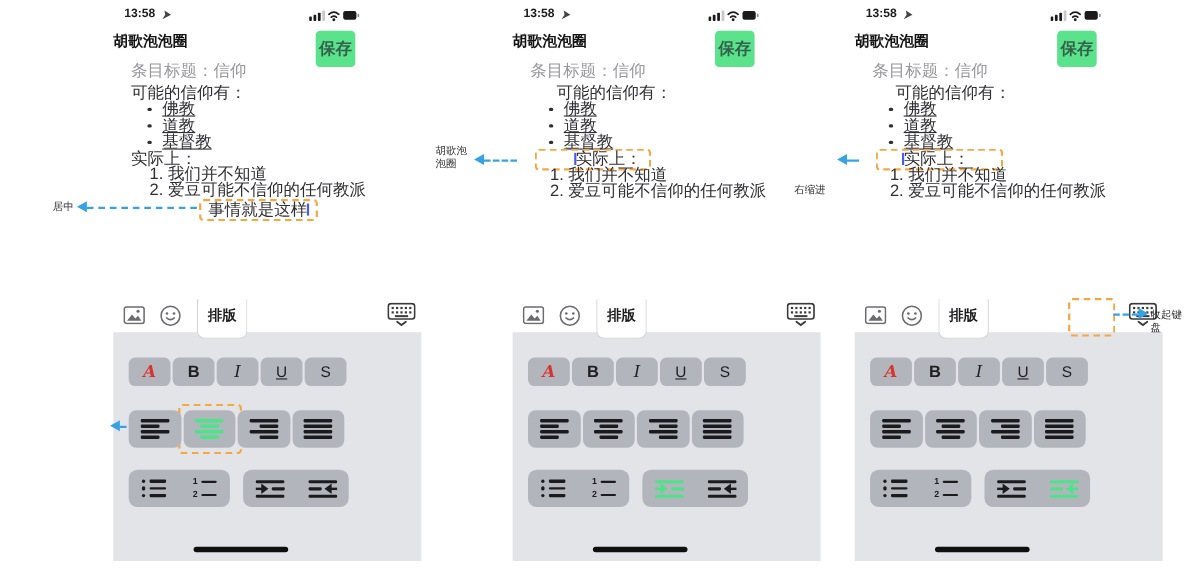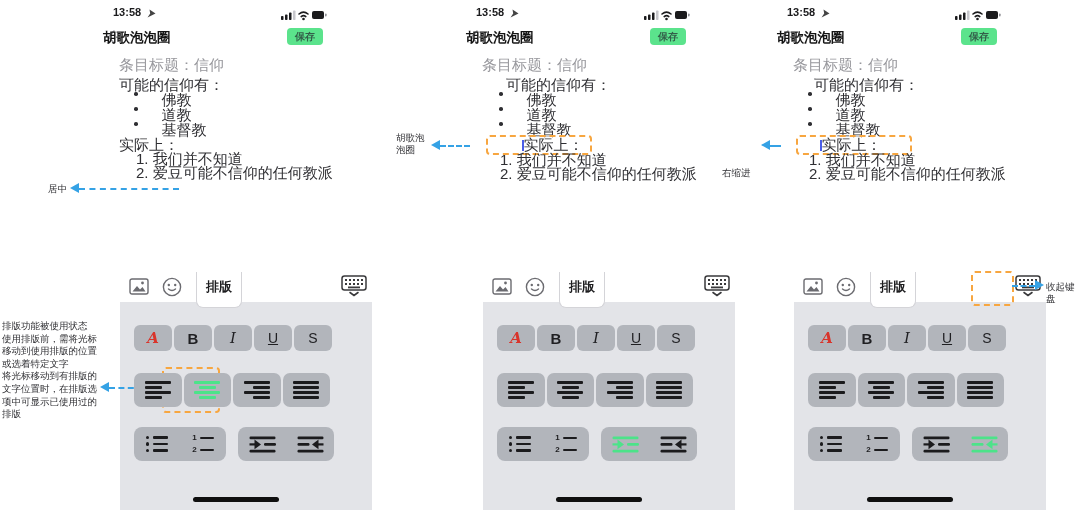--- a/index.html
+++ b/index.html
@@ -11,44 +11,44 @@
   #phone1{left:103px;} #phone2{left:466px;} #phone3{left:777px;}
 
   .statusbar{position:absolute;top:6px;left:0;width:100%;height:14px;}
   .time{position:absolute;left:10px;top:0;font-size:11px;font-weight:700;color:#1b1b1d;}
   .loc{position:absolute;left:44px;top:3px;}
   .sicons{position:absolute;right:8px;top:1px;}
 
   .navbar{position:absolute;top:27px;left:0;width:100%;height:22px;}
   .back{position:absolute;left:3px;top:3px;}
   .ttl{position:absolute;left:0;right:0;text-align:left;top:2px;font-size:13.5px;font-weight:700;color:#141414;}
-  .save{position:absolute;right:12px;top:1px;width:36px;height:17px;border:none;border-radius:4px;
-        background:#5BE38C;color:#33604a;font-size:10px;font-weight:700;font-family:Liberation Serif, serif;cursor:pointer;padding:0;}
+  .save{position:absolute;right:12px;top:1px;width:36px;height:33px;border:none;border-radius:4px;
+        background:#5BE38C;color:#33604a;font-size:15px;font-weight:700;font-family:Liberation Serif, serif;cursor:pointer;padding:0;}
 
   .content{position:absolute;top:58px;left:16px;width:100%;font-size:15px;color:#2f2f33;}
   .ln{line-height:15px;}
   .entry{color:#97979c;line-height:14px;margin-bottom:5px;}
-  .bullet{display:flex;gap:24px;}
+  .bullet{display:flex;align-items:center;gap:10px;text-decoration:underline;}
   .dot{width:3.5px;height:3.5px;border-radius:50%;background:#2f2f33;flex:0 0 auto;}
   .num{line-height:14px;}
   .final{margin-top:3px;text-align:center;}
 
   #phone1 .bullet{margin-left:15px;} #phone1 .num{margin-left:17px;}
   #phone2 .beliefs{margin-left:24px;} #phone2 .bullet{margin-left:17px;} #phone2 .num{margin-left:18px;}
   #phone3 .beliefs{margin-left:21px;} #phone3 .bullet{margin-left:15px;} #phone3 .num{margin-left:16px;}
 
   .cursor{display:inline-block;width:1.5px;height:11px;background:#4a5de8;vertical-align:-1px;}
 
   .obox{display:inline-block;border:2px dashed #F7A640;border-radius:4px;line-height:14px;margin:-2px 0;}
   .obox1{padding:1px 6px;}
   .obox2{margin-left:4px;padding:1px 6px 1px 34px;}
   .obox3{margin-left:3px;padding:1px 28px 1px 22px;}
 
   
-  .kb{position:absolute;top:272px;left:17px;width:252px;height:238px;}
+  .kb{position:absolute;top:272px;left:0;width:280px;height:238px;}
   .kb-toolbar{position:absolute;top:0;left:0;width:100%;height:30px;background:#fff;}
   .tbi{position:absolute;top:6px;color:#6b6b70;}
   .tbi.img{left:9px;} .tbi.emo{left:42px;top:5px;}
   .tab{position:absolute;left:76px;top:0;width:46px;height:36px;background:#fff;z-index:2;
        border-left:1px solid #d4d4d8;border-right:1px solid #d4d4d8;border-bottom:1px solid #d4d4d8;
        border-radius:0 0 7px 7px;text-align:center;box-sizing:border-box;}
   .tab span{display:inline-block;margin-top:6px;font-size:13px;font-weight:600;color:#1d1d1f;}
   .kbd{position:absolute;right:5px;top:3px;color:#3a3a3c;cursor:pointer;}
   .kb-body{position:absolute;top:30px;left:0;width:100%;height:208px;background:#E3E4E8;}
 
@@ -141,20 +141,21 @@
           <i class="dot"></i>
           <span>道教</span>
         </div>
       <div class="ln bullet">
           <i class="dot"></i>
           <span>基督教</span>
         </div>
       <div class="ln act">实际上：</div>
       <div class="ln num">1. 我们并不知道</div>
       <div class="ln num">2. 爱豆可能不信仰的任何教派</div>
+      <div class="ln final"><span class="obox obox1"><span>事情就是这样</span><span class="cursor"></span></span></div>
     </div>
 
     <div class="kb">
       <div class="kb-toolbar">
         <span class="tbi img"><svg width="20" height="17" viewBox="0 0 20 17">
               <rect x="1" y="1" width="18" height="15" rx="2" fill="none" stroke="currentColor" stroke-width="1.4"></rect>
               <path d="M3.5 13.5 L8 8 L11 11.5 L13.5 9 L16.5 13.5 Z" fill="currentColor"></path>
               <circle cx="13.5" cy="5" r="1.4" fill="currentColor"></circle>
             </svg></span>
         <span class="tbi emo"><svg width="20" height="20" viewBox="0 0 20 20">
@@ -681,23 +682,20 @@
   <i class="dline" style="left:79px;top:188px;width:100px;"></i>
 
   <span class="alabel" style="left:396px;top:132px;width:34px;">胡歌泡泡圈</span>
   <i class="ah-l" style="left:431px;top:140px;"></i>
   <i class="dline" style="left:440px;top:145px;width:30px;"></i>
 
   <span class="alabel" style="left:722px;top:139px;margin-top:28px;">右缩进</span>
   <i class="ah-l" style="left:761px;top:140px;"></i>
   <i class="dline" style="left:770px;top:145px;width:11px;"></i>
 
-  <div class="note">排版功能被使用状态
-使用排版前，需将光标移动到使用排版的位置或选着特定文字
-将光标移动到有排版的文字位置时，在排版选项中可显示已使用过的排版</div>
   <i class="ah-l" style="left:100px;top:382px;"></i>
   <i class="dline" style="left:109px;top:387px;width:53px;"></i>
   <div class="obox-abs" style="left:162px;top:367px;width:54px;height:42px;"></div>
 
   <div class="obox-abs" style="left:971px;top:271px;width:39px;height:31px;"></div>
   <i class="dline" style="left:1012px;top:285px;width:23px;"></i>
   <i class="ah-r" style="left:1035px;top:280px;"></i>
   <span class="alabel" style="left:1046px;top:281px;">收起键盘</span>
 
 </div>

